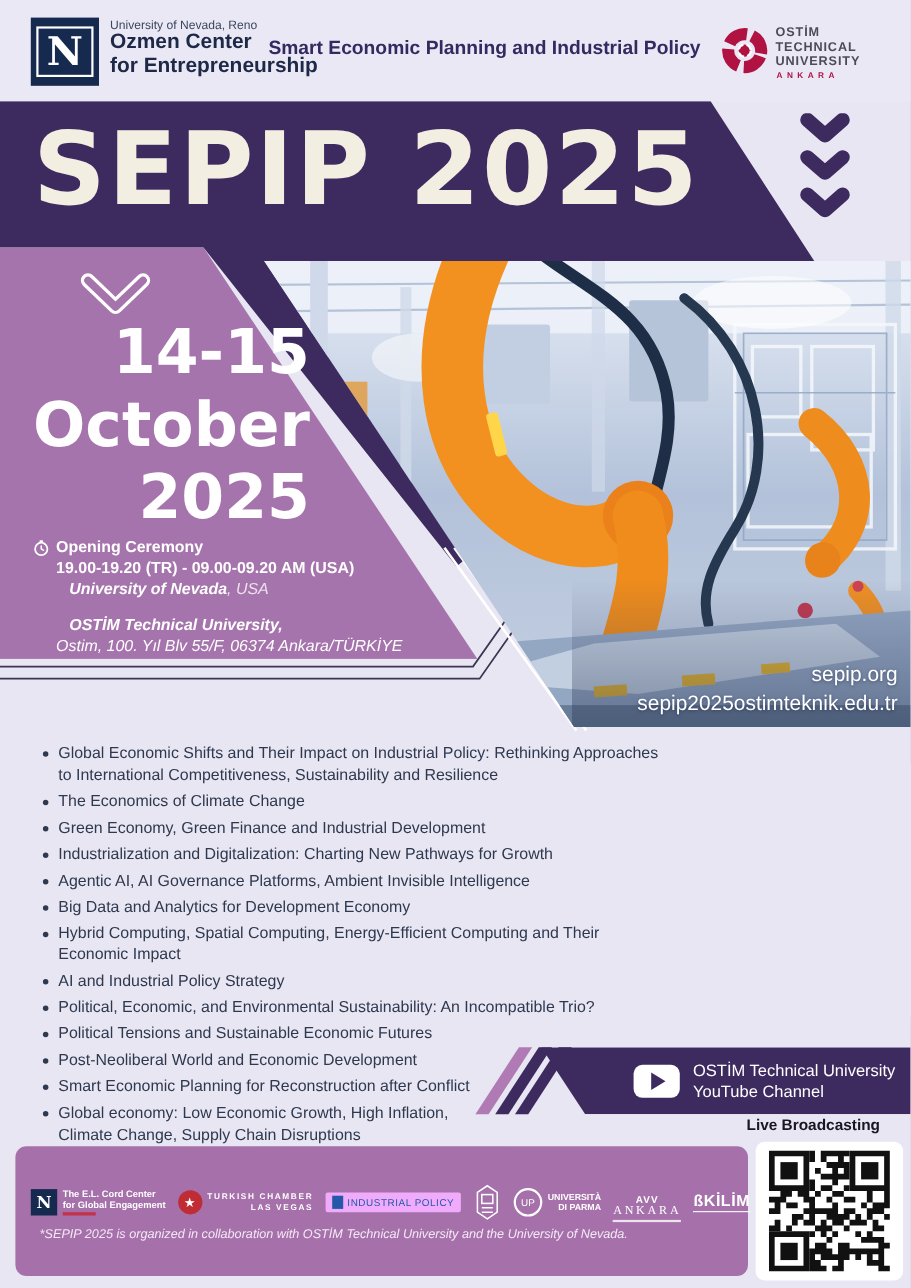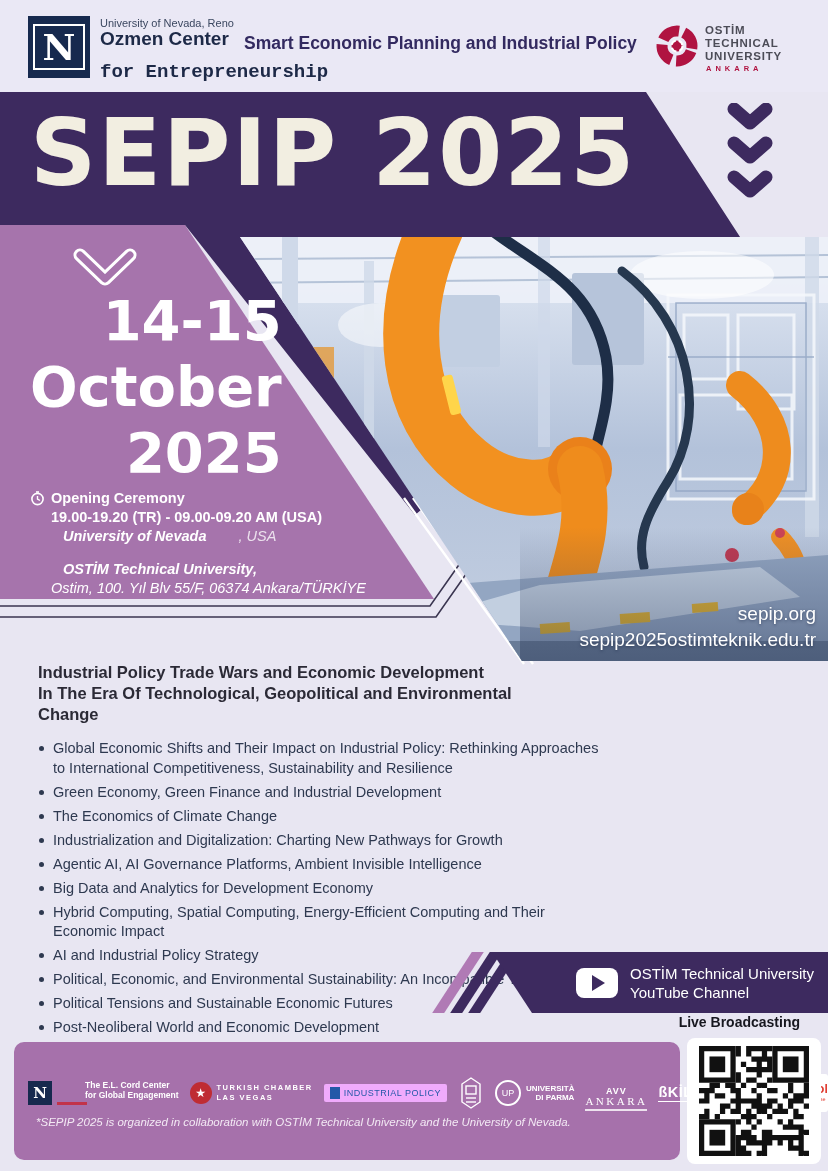--- a/index.html
+++ b/index.html
@@ -8,21 +8,21 @@
   .abs{position:absolute;}
 
   
   .hdr{left:0;top:0;width:828px;height:92px;background:#eae8f5;z-index:8;}
   .unr-block{left:28px;top:16px;width:62px;height:62px;background:#16294e;
     display:flex;align-items:center;justify-content:center;}
   .unr-n{color:#fff;font-family:"DejaVu Serif",serif;font-weight:bold;font-size:36px;
     border:2px solid #fff;padding:0 8px;line-height:42px;}
   .unr-small{left:100px;top:17px;font-size:11px;color:#3b4760;}
   .unr-l1{left:100px;top:28px;font-size:19px;font-weight:bold;color:#1d2947;line-height:21px;}
-  .unr-l2{left:100px;top:62px;font-size:19px;font-weight:bold;color:#1d2947;line-height:21px;font-family:Liberation Mono, monospace;}
+  .unr-l2{left:100px;top:49px;font-size:19px;font-weight:bold;color:#1d2947;line-height:21px;}
   .hdr-title{left:244px;top:33px;font-size:17.5px;font-weight:bold;color:#332a60;}
   .ostim-logo{left:652px;top:20px;}
   .ostim-txt{left:705px;top:24px;font-size:11.5px;font-weight:bold;color:#4c4c57;
     letter-spacing:.8px;line-height:13px;}
   .ostim-city{left:706px;top:64px;font-size:7.5px;font-weight:bold;color:#b01341;letter-spacing:4px;}
 
   
   .shape-svg{left:0;top:0;z-index:2;pointer-events:none;}
   .sepip{left:30px;top:100px;z-index:6;font-family:"DejaVu Sans",sans-serif;
     font-size:92px;font-weight:bold;letter-spacing:2px;color:#f2eee1;}
@@ -32,21 +32,21 @@
   .mauve{left:0;top:225px;width:434px;height:374px;background:#a674ac;z-index:1;
     clip-path:polygon(0 0,185px 0,100% 100%,0 100%);}
   .date-chev{left:70px;top:243px;z-index:6;}
   .dates{left:30px;top:288px;z-index:6;font-family:"DejaVu Sans",sans-serif;
     font-size:56px;font-weight:bold;color:#fff;line-height:66px;text-align:right;}
   .open-blk{left:30px;top:489px;z-index:6;color:#fff;font-size:14.5px;line-height:19px;}
   .open-row{display:flex;align-items:center;gap:6px;font-weight:bold;}
   .open-time{font-weight:bold;margin-left:21px;}
   .ven{margin-left:21px;font-style:italic;}
   .ven b{font-weight:bold;margin-left:12px;}
-  .ven .lite{color:rgba(255,255,255,.78);padding-left:32px;}
+  .ven .lite{color:rgba(255,255,255,.78);}
   .ven-gap{height:14px;}
 
   
   .photo{left:240px;top:237px;width:588px;height:424px;z-index:4;
     clip-path:polygon(0 0,100% 0,100% 100%,282px 100%);}
   .sites{right:12px;bottom:8px;z-index:5;text-align:right;color:#fff;
     font-size:19px;line-height:26px;text-shadow:0 1px 3px rgba(20,30,60,.5);}
   .deco-svg{left:0;top:0;z-index:3;pointer-events:none;}
 
   
@@ -69,21 +69,21 @@
   .stripe{top:952px;height:61px;width:12px;z-index:6;transform:skewX(-33deg);}
   .live{left:640px;top:1014px;width:160px;text-align:right;z-index:6;
     font-size:14px;font-weight:bold;color:#17171f;}
 
   
   .foot{left:14px;top:1042px;width:666px;height:118px;background:#a671ab;border-radius:10px;z-index:6;}
   .logo-row{position:absolute;left:14px;top:32px;display:flex;align-items:center;gap:11px;}
   .lg{display:flex;align-items:center;gap:5px;flex:none;}
   .cord-n{width:24px;height:24px;background:#16294e;color:#fff;text-align:center;
     font-family:"DejaVu Serif",serif;font-size:15px;line-height:24px;font-weight:bold;}
-  .cord-t{color:#fff;font-size:8.5px;font-weight:bold;line-height:9.5px;margin-left:28px;}
+  .cord-t{color:#fff;font-size:8.5px;font-weight:bold;line-height:9.5px;}
   .cord-sub{height:3px;width:30px;background:#c2334a;margin-top:2px;}
   .tclv-i{width:22px;height:22px;border-radius:50%;background:#bf2c33;color:#fff;
     text-align:center;font-size:12px;line-height:22px;}
   .tclv-t{color:#fff;font-size:7.5px;font-weight:bold;letter-spacing:1.5px;line-height:10px;}
   .indp{background:#f0abfc;border-radius:2px;padding:3px 6px;display:flex;align-items:center;gap:4px;}
   .indp-i{width:10px;height:12px;background:#2458a8;}
   .indp-t{color:#2458a8;font-size:9px;letter-spacing:.5px;}
   .crest{flex:none;}
   .parma-i{width:22px;height:22px;border-radius:50%;border:2px solid #fff;
     display:flex;align-items:center;justify-content:center;color:#fff;font-size:9px;}
@@ -263,30 +263,25 @@
     <div class="open-time">19.00-19.20 (TR) - 09.00-09.20 AM (USA)</div>
     <div class="ven">
       <b>University of Nevada</b><span class="lite">, USA</span>
     </div>
     <div class="ven-gap"></div>
     <div class="ven"><b>OSTİM Technical University,</b></div>
     <div class="ven lite">Ostim, 100. Yıl Blv 55/F, 06374 Ankara/TÜRKİYE</div>
   </div>
 
   <div class="abs topics">
-    <div class="t-head">
-      <div>Industrial Policy Trade Wars and Economic Development</div>
-      <div>In The Era Of Technological, Geopolitical and Environmental</div>
-      <div>Change</div>
-    </div>
     <ul class="t-list">
       <li>Global Economic Shifts and Their Impact on Industrial Policy: Rethinking Approaches
 to International Competitiveness, Sustainability and Resilience</li>
+      <li>The Economics of Climate Change</li>
       <li>Green Economy, Green Finance and Industrial Development</li>
-      <li>The Economics of Climate Change</li>
       <li>Industrialization and Digitalization: Charting New Pathways for Growth</li>
       <li>Agentic AI, AI Governance Platforms, Ambient Invisible Intelligence</li>
       <li>Big Data and Analytics for Development Economy</li>
       <li>Hybrid Computing, Spatial Computing, Energy-Efficient Computing and Their Economic Impact</li>
       <li>AI and Industrial Policy Strategy</li>
       <li>Political, Economic, and Environmental Sustainability: An Incompatible Trio?</li>
       <li>Political Tensions and Sustainable Economic Futures</li>
       <li>Post-Neoliberal World and Economic Development</li>
       <li>Smart Economic Planning for Reconstruction after Conflict</li>
       <li>Global economy: Low Economic Growth, High Inflation,
@@ -319,21 +314,21 @@
           <div class="cord-t">The E.L. Cord Center</div>
           <div class="cord-t">for Global Engagement</div>
           <div class="cord-sub"></div>
         </div>
       </div>
 
       <div class="lg">
         <div class="tclv-i">★</div>
         <div>
           <div class="tclv-t">TURKISH CHAMBER</div>
-          <div class="tclv-t" style="text-align:left;">LAS VEGAS</div>
+          <div class="tclv-t" style="text-align:right;">LAS VEGAS</div>
         </div>
       </div>
 
       <div class="lg indp">
         <div class="indp-i"></div>
         <div class="indp-t">INDUSTRIAL POLICY</div>
       </div>
 
       <svg class="crest" width="26" height="34" viewBox="0 0 26 34">
         <g fill="none" stroke="#fff" stroke-width="1.4">

